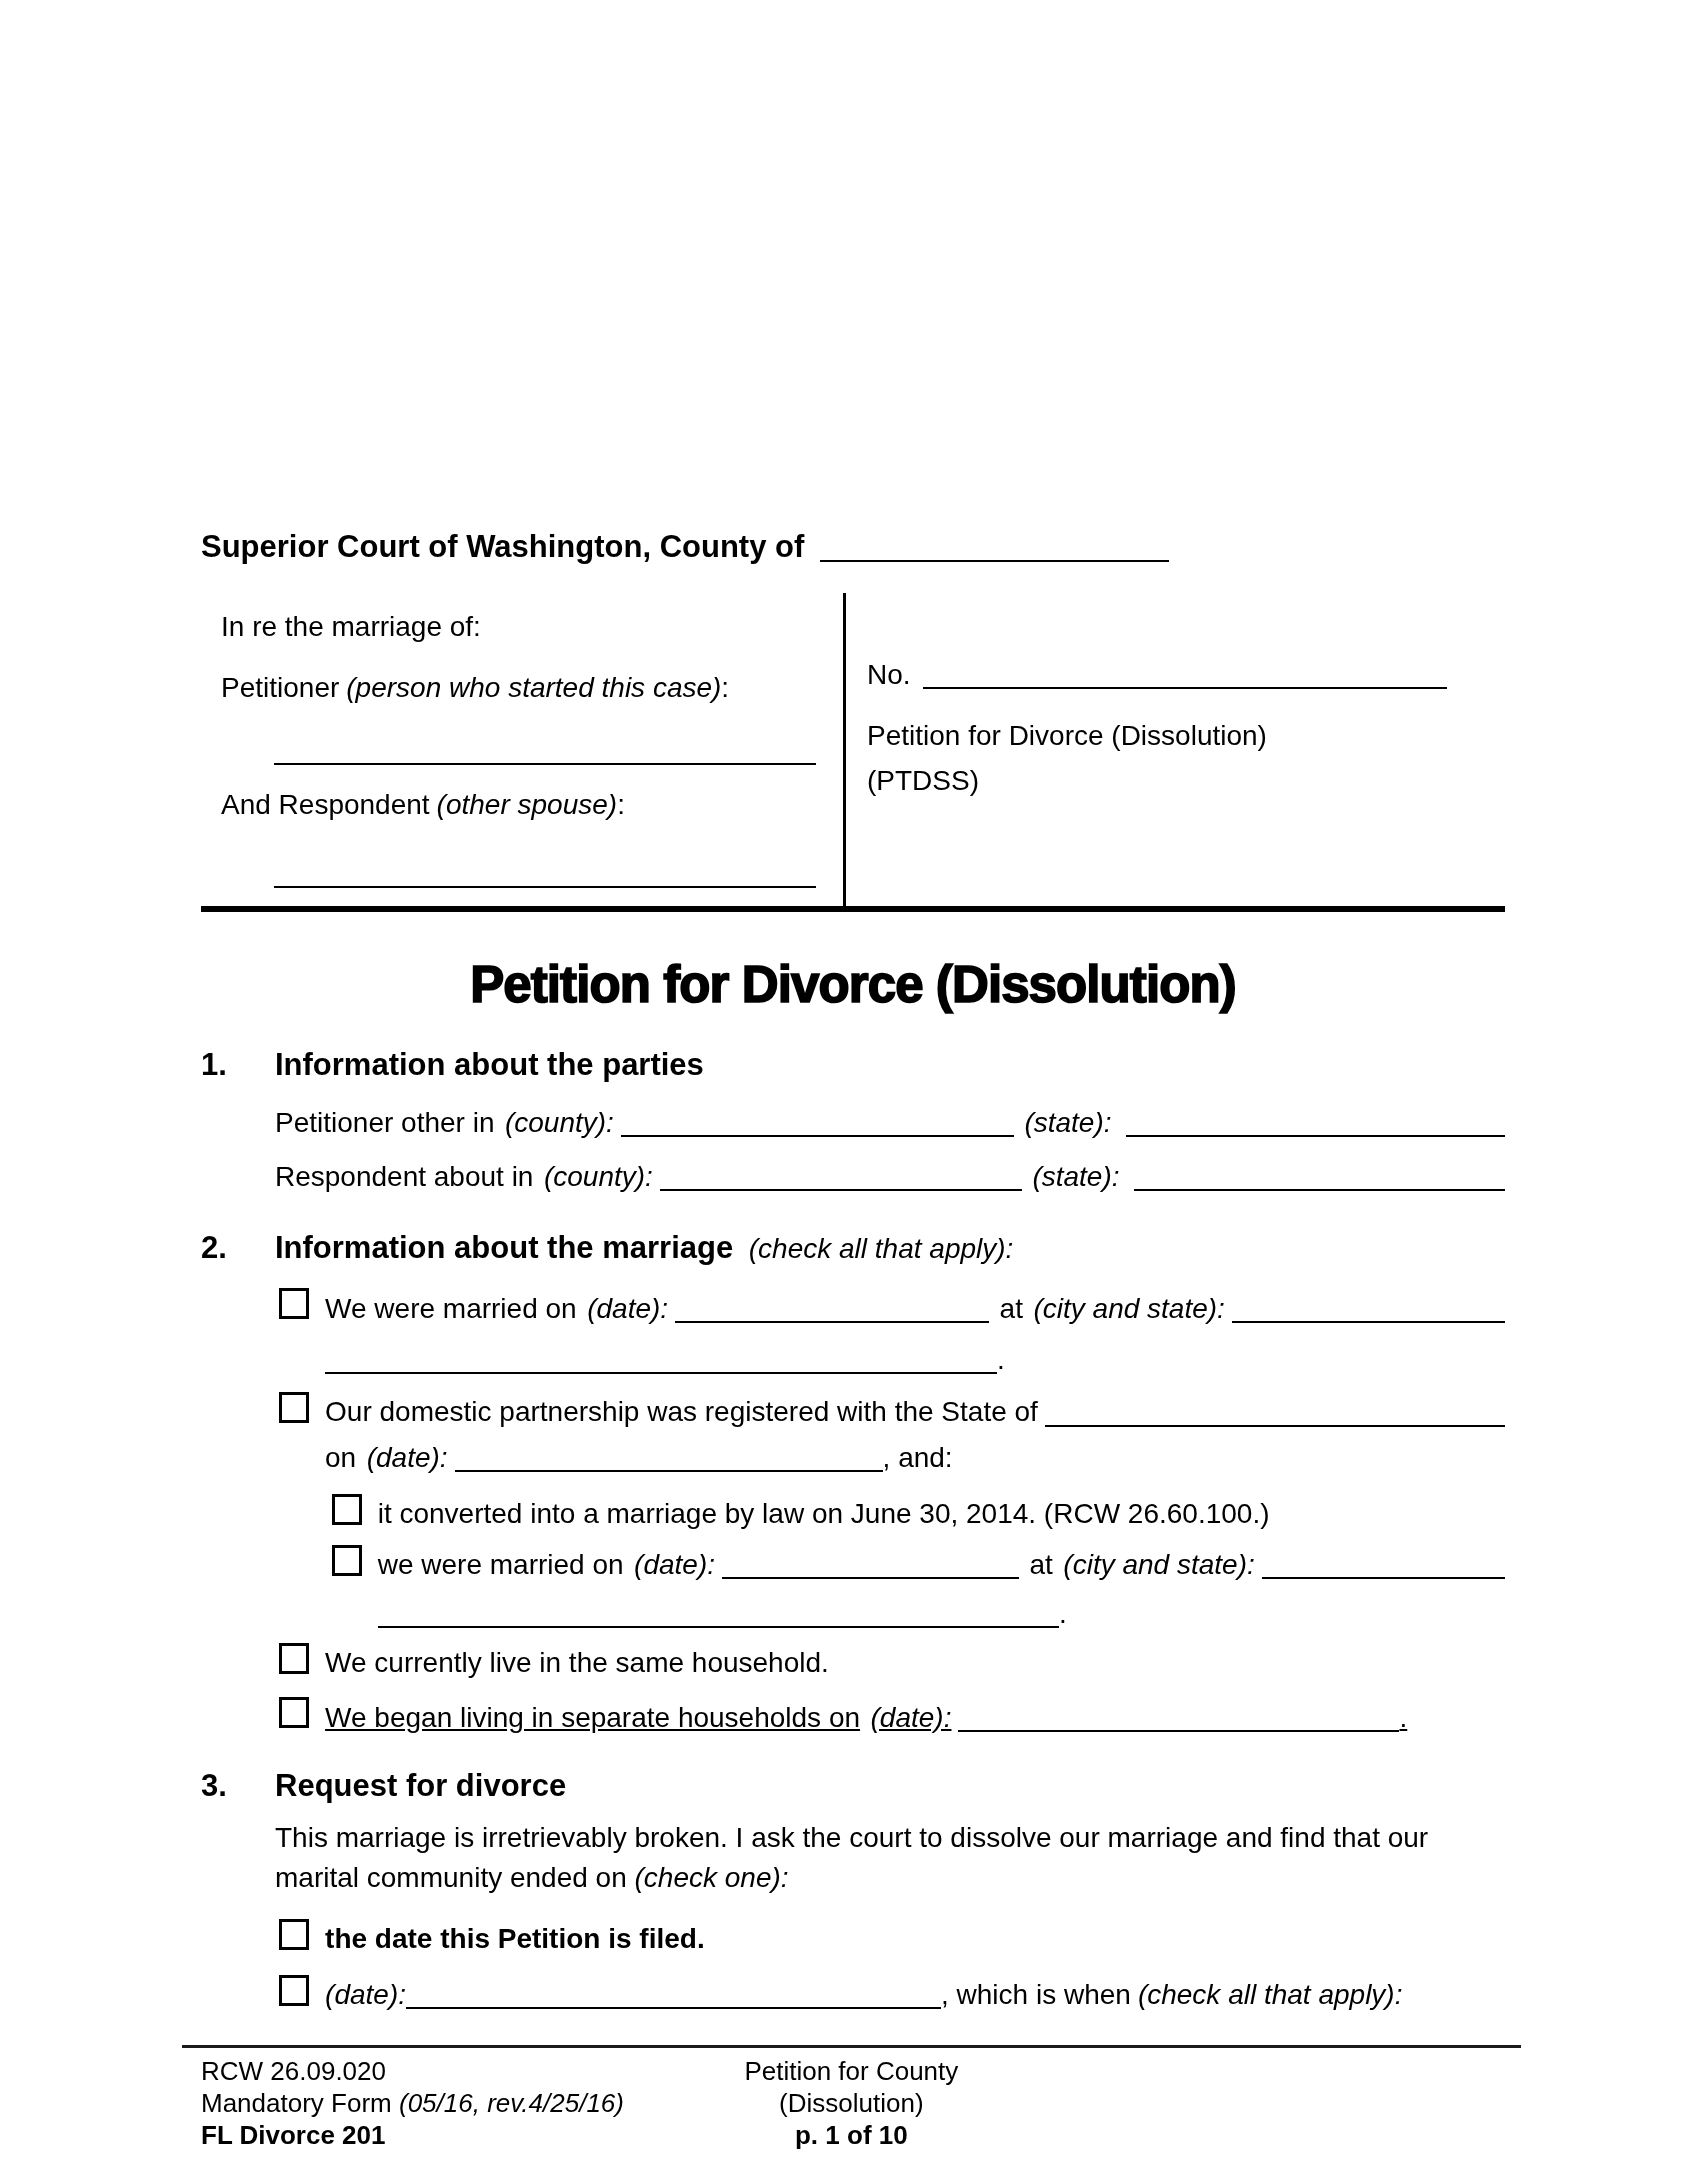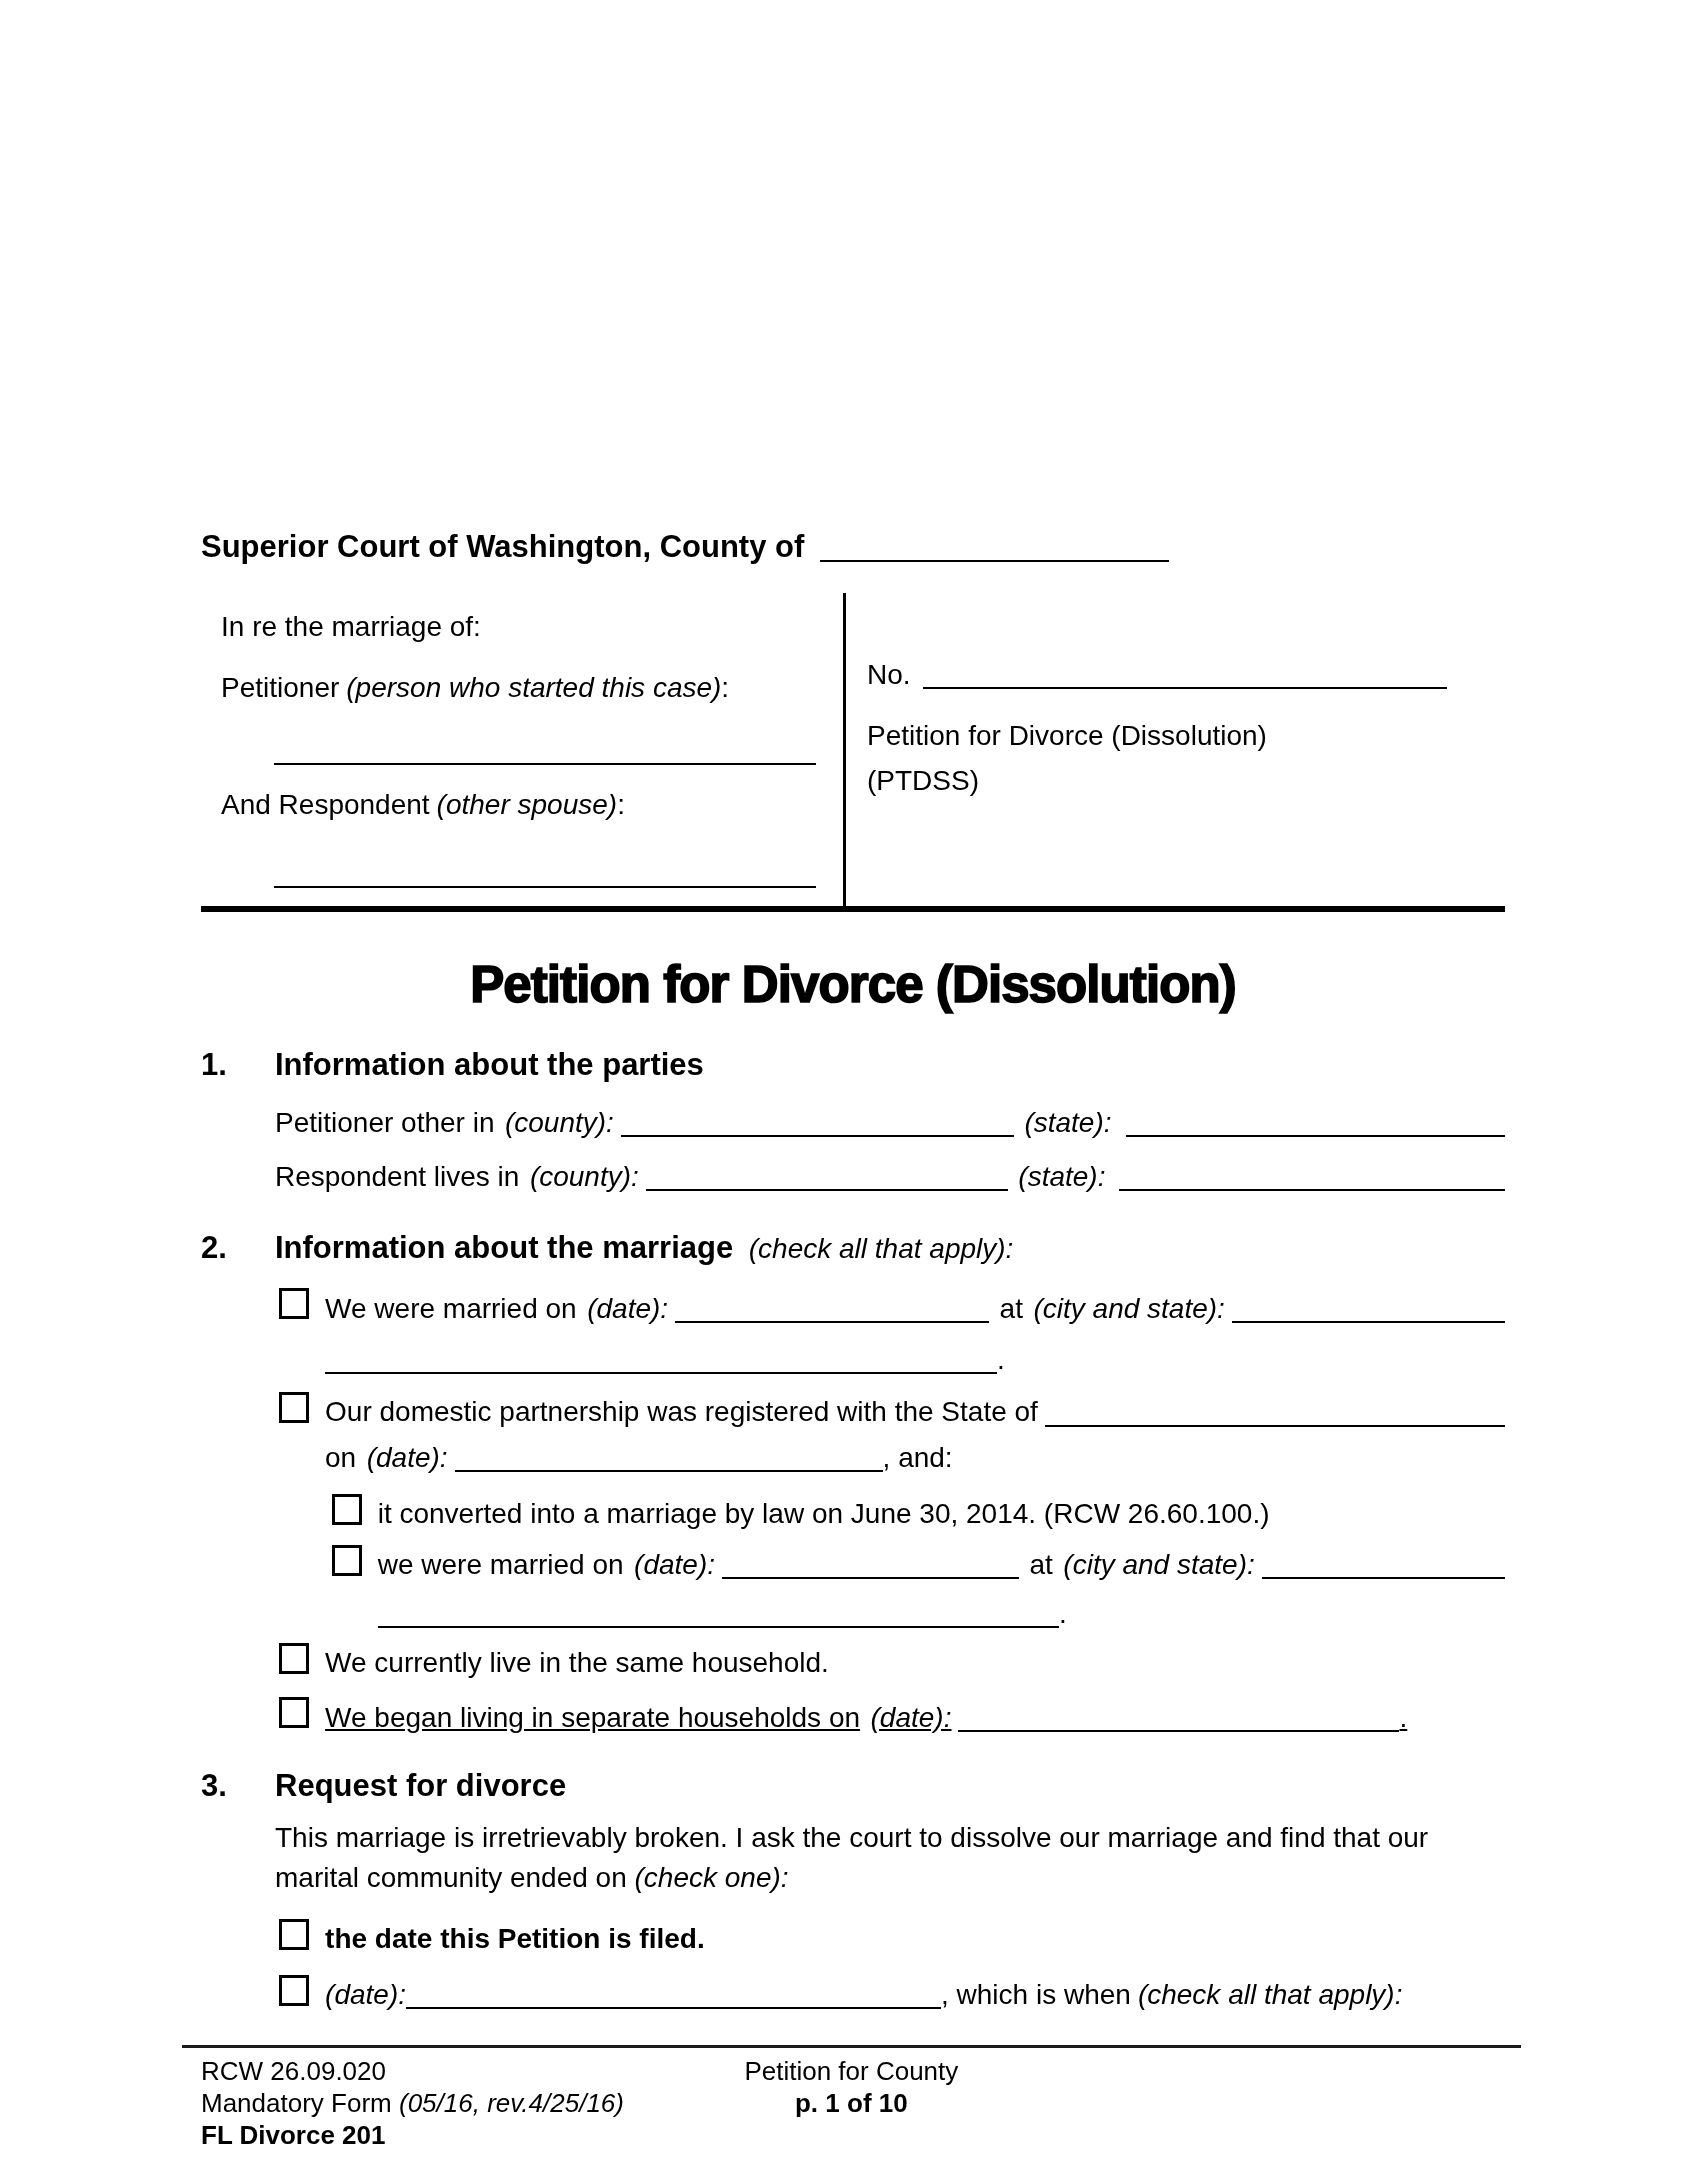--- a/index.html
+++ b/index.html
@@ -158,21 +158,21 @@
     <div class="sec-body">
       <div class="sec-head">Information about the parties</div>
       <div class="row" style="margin-top:14px;">
         <span class="mr">Petitioner other in</span>
         <span class="it">(county):</span>
         <span class="bl ml8" style="width:393px;"></span>
         <span class="it ml12 mr8">(state):</span>
         <span class="bl fx ml8"></span>
       </div>
       <div class="row" style="margin-top:10.5px;">
-        <span class="mr">Respondent lives in</span>
+        <span class="mr">Respondent about in</span>
         <span class="it">(county):</span>
         <span class="bl ml8" style="width:362px;"></span>
         <span class="it ml12 mr8">(state):</span>
         <span class="bl fx ml8"></span>
       </div>
     </div>
   </div>
 
   <div class="sec sec2">
     <div class="sec-num">2.</div>
@@ -268,18 +268,19 @@
     <div class="footer-left">
       <div>RCW 26.09.020</div>
       <div>
         <span>Mandatory Form</span>
         <span class="it">(05/16, rev.4/25/16)</span>
       </div>
       <div class="b">FL Divorce 201</div>
     </div>
     <div class="footer-center">
       <div>Petition for County</div>
+      <div>(Dissolution)</div>
       <div class="b">p. 1 of 10</div>
     </div>
   </div>
 
 </div>
 
 
 </body></html>

